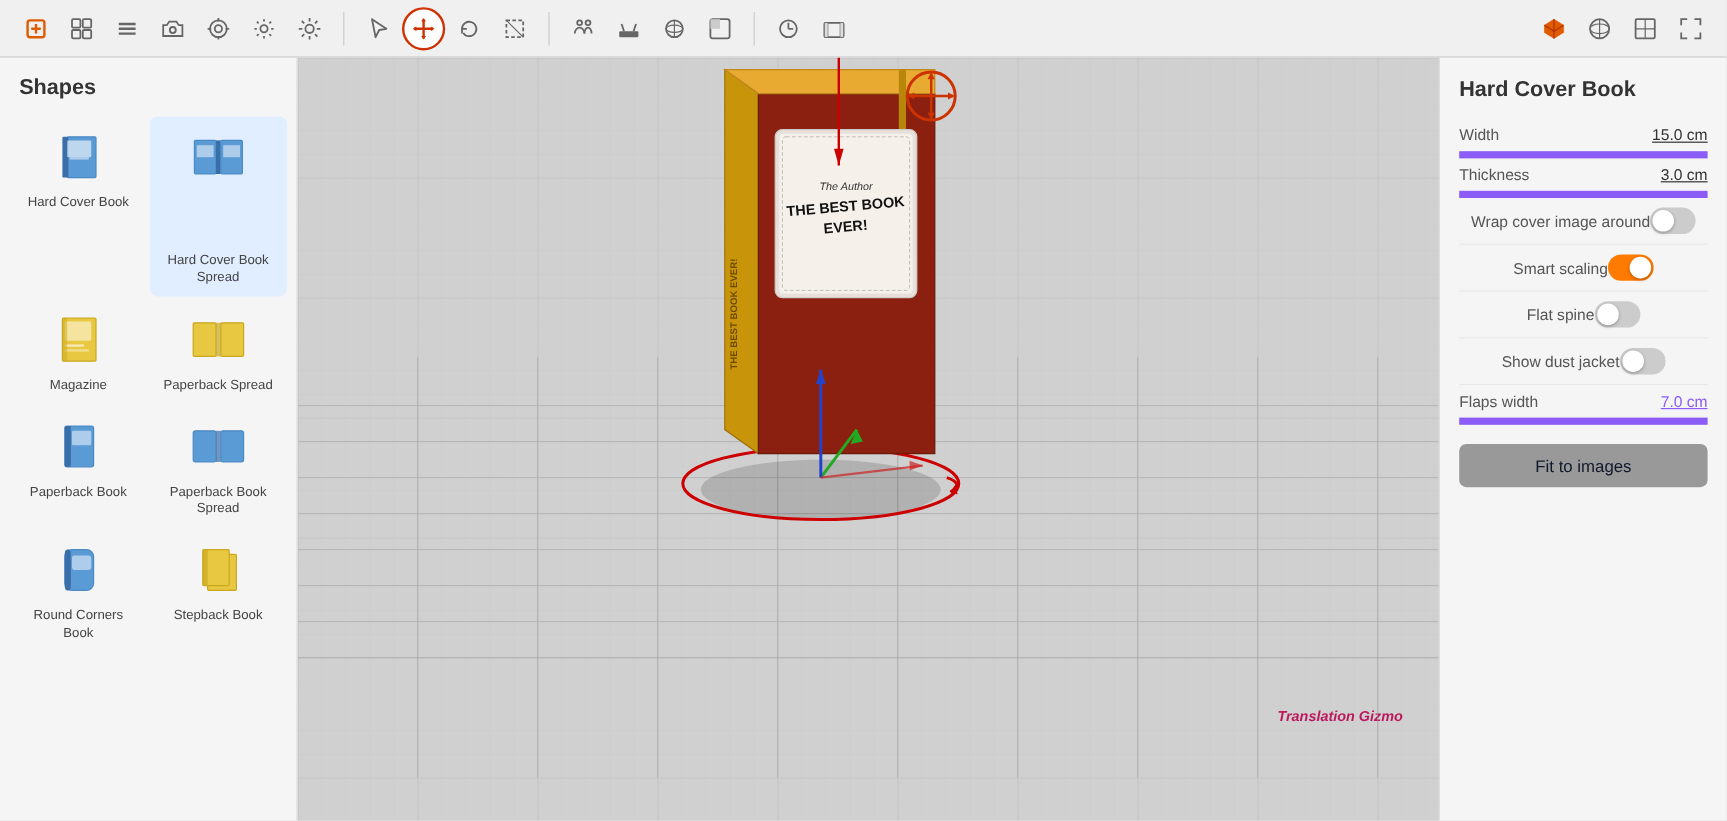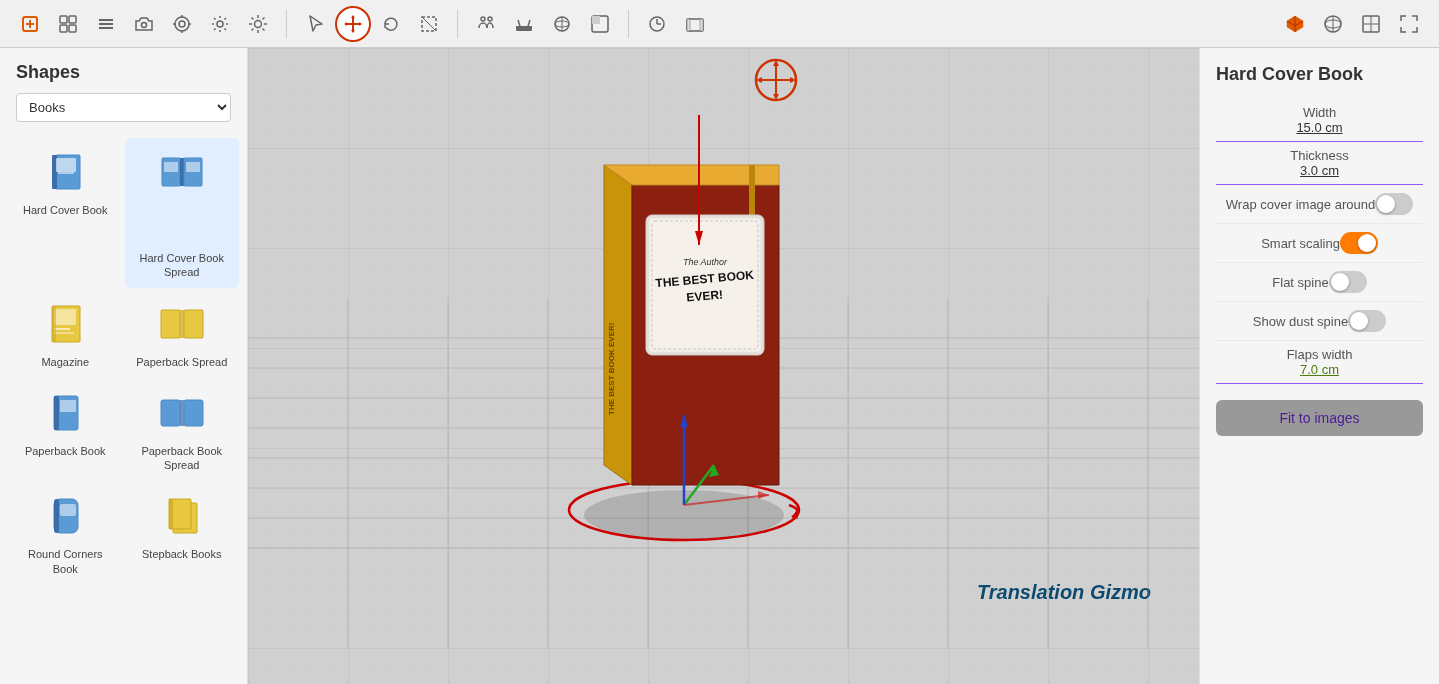--- a/index.html
+++ b/index.html
@@ -90,21 +90,21 @@
       text-align: center;
       line-height: 1.3;
     }
 
     
     #canvas-area {
       flex: 1;
       background: #d8d8d8;
       position: relative;
       overflow: hidden;
-      display: flex; align-items: center; justify-content: center;
+      display: flex; align-items: flex-start; justify-content: center;
     }
 
     
     #right-panel {
       width: 240px;
       background: #f5f5f5;
       border-left: 1px solid #ddd;
       padding: 16px 16px;
       display: flex;
       flex-direction: column;
@@ -114,22 +114,21 @@
       font-size: 18px;
       font-weight: 600;
       color: #333;
       margin-bottom: 14px;
     }
     .prop-row {
       display: flex;
       align-items: center;
       justify-content: space-between;
       padding: 6px 0;
-      border-bottom: 1px solid #8b5cf6;
-      flex-direction: column;
+      border-bottom: 6px solid #8b5cf6;
     }
     .prop-label { color: #555; font-size: 13px; }
     .prop-value { color: #333; font-size: 13px; font-weight: 500; text-decoration: underline; }
     .toggle-row {
       display: flex;
       align-items: center;
       justify-content: center;
       padding: 8px 0;
       border-bottom: 1px solid #e8e8e8;
     }
@@ -153,35 +152,35 @@
       transition: left 0.2s;
       box-shadow: 0 1px 3px rgba(0,0,0,0.3);
     }
     .toggle.off::after { left: 2px; }
     .toggle.on::after { left: 18px; }
     .fit-btn {
       margin-top: 16px;
       width: 100%;
       padding: 10px;
       background: #999;
-      color: #4c1d95;
+      color: #0f172a;
       border: none;
       border-radius: 6px;
       font-size: 14px;
       cursor: pointer;
       font-weight: 500;
     }
 
     
     .gizmo-label {
       position: absolute;
       bottom: 80px;
-      right: 48px;
-      color: #0c4a6e;
-      font-size: 20px;
+      right: 30px;
+      color: #be185d;
+      font-size: 12px;
       font-weight: bold;
       font-style: italic;
     }
   </style>
 </head>
 <body>
 
 <div id="toolbar">
 
   <div class="tool-group">
@@ -361,27 +360,20 @@
           <polyline points="7,18 2,18 2,13" fill="none" stroke="#666" stroke-width="1.5"></polyline>
         </svg>
     </button>
   </div>
 </div>
 
 <div id="main">
 
   <div id="sidebar">
     <div id="sidebar-header">Shapes</div>
-    <div id="sidebar-dropdown">
-      <select>
-        <option>Books</option>
-        <option>Magazines</option>
-        <option>All Shapes</option>
-      </select>
-    </div>
     <div class="shape-grid">
 
       <div class="shape-item">
         <div class="shape-icon">
           <svg width="46" height="46" viewBox="0 0 46 46">
             <rect x="14" y="5" width="24" height="34" rx="1" fill="#5b9bd5" stroke="#4a8ac4" stroke-width="1"></rect>
             <rect x="10" y="5" width="5" height="34" rx="1" fill="#3a6ea8"></rect>
             <rect x="14" y="8" width="20" height="14" rx="1" fill="#fff" opacity="0.6"></rect>
             <rect x="16" y="22" width="16" height="2" fill="#fff" opacity="0.5"></rect>
           </svg>
@@ -460,21 +452,21 @@
       </div>
 
       <div class="shape-item">
         <div class="shape-icon">
           <svg width="46" height="46" viewBox="0 0 46 46">
             <rect x="14" y="9" width="24" height="30" rx="1" fill="#e8c840" stroke="#c9a820" stroke-width="1"></rect>
             <rect x="10" y="5" width="22" height="30" rx="1" fill="#e8c840" stroke="#c9a820" stroke-width="1"></rect>
             <rect x="10" y="5" width="4" height="30" fill="#c9a820" opacity="0.7"></rect>
           </svg>
         </div>
-        <div class="shape-label">Stepback Books</div>
+        <div class="shape-label">Stepback Book</div>
       </div>
 
     </div>
   </div>
 
   <div id="canvas-area">
 
     <svg style="position:absolute;top:0;left:0;width:100%;height:100%;z-index:0;">
       <defs>
         <pattern id="smallGrid" width="20" height="20" patternUnits="userSpaceOnUse">
@@ -593,25 +585,25 @@
     </div>
     <div class="toggle-row">
       <span class="toggle-label">Smart scaling</span>
       <div class="toggle on"></div>
     </div>
     <div class="toggle-row">
       <span class="toggle-label">Flat spine</span>
       <div class="toggle off"></div>
     </div>
     <div class="toggle-row">
-      <span class="toggle-label">Show dust spine</span>
+      <span class="toggle-label">Show dust jacket</span>
       <div class="toggle off"></div>
     </div>
 
     <div class="prop-row">
       <span class="prop-label">Flaps width</span>
-      <span class="prop-value" style="color:#4d7c0f;">7.0 cm</span>
+      <span class="prop-value" style="color:#8b5cf6;">7.0 cm</span>
     </div>
 
     <button class="fit-btn">Fit to images</button>
   </div>
 
 </div>
 
 </body></html>

